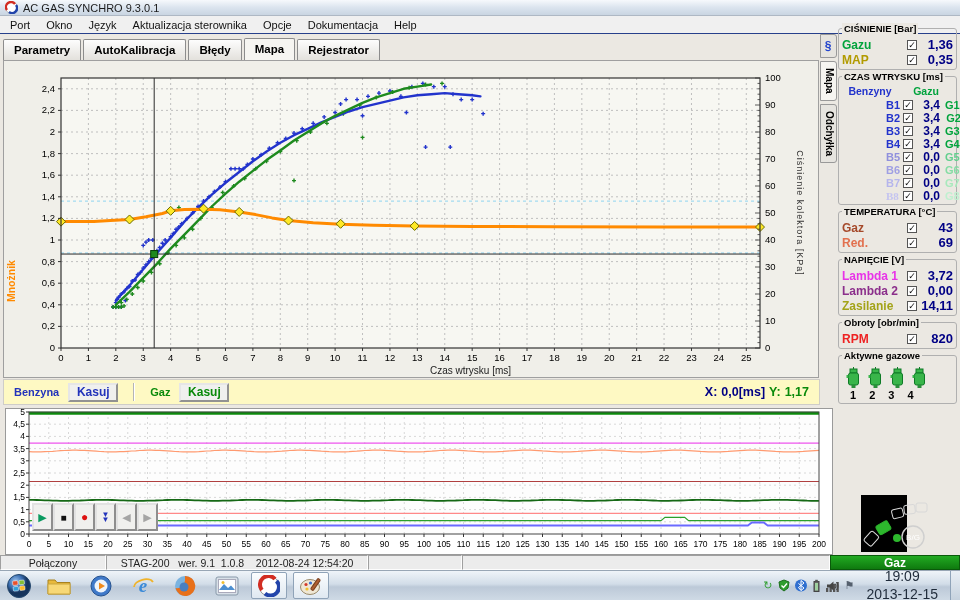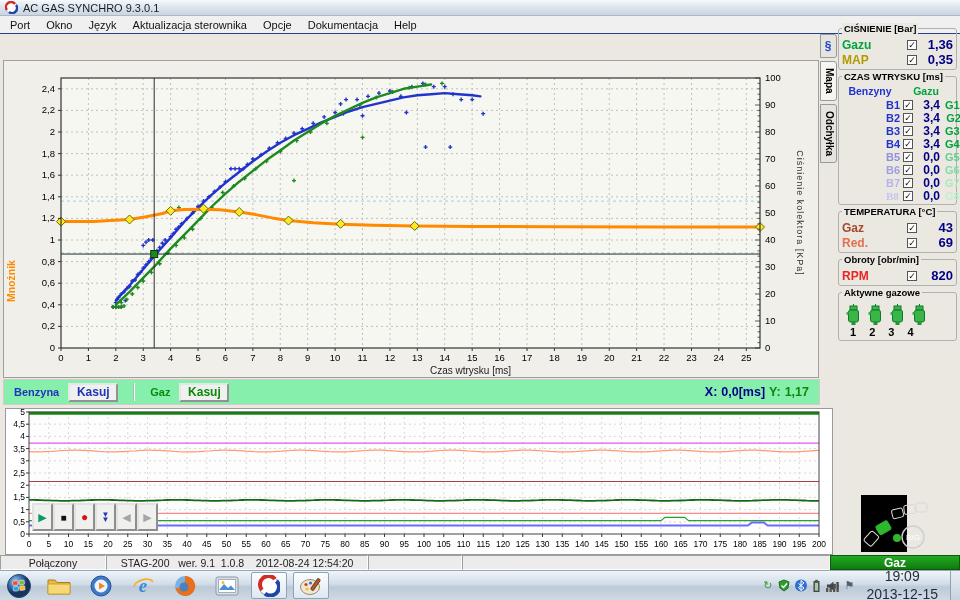--- a/index.html
+++ b/index.html
@@ -53,21 +53,21 @@
   .inj-head span{font:bold 10.5px "Liberation Sans",sans-serif;text-align:center;}
   .inj-row{display:grid;grid-template-columns:17px 12px 25px 5px 17px 12px 25px;
     align-items:center;height:13px;padding-left:44px;}
   .inj-row .ilbl{font:bold 11px "Liberation Sans",sans-serif;}
   .inj-row .ival{font:bold 12px "Liberation Sans",sans-serif;color:#000085;text-align:right;}
   .inj-icons{display:flex;gap:7px;padding:3px 4px 0;}
   .inj-nums{display:flex;gap:13px;padding:0 8px;}
   .inj-nums span{font:bold 11px "Liberation Sans",sans-serif;color:#000;}
 
   
-  .kasuj-row{position:absolute;left:3px;top:379px;width:817px;height:26px;background:#86efac;
+  .kasuj-row{position:absolute;left:3px;top:379px;width:817px;height:26px;background:#fef9c3;
     border:1px solid #cfcdc8;display:flex;align-items:center;padding:0 10px;gap:9px;}
   .kr-lbl{font:bold 11px "Liberation Sans",sans-serif;}
   .btn-kasuj{width:50px;height:19px;font:bold 12px "Liberation Sans",sans-serif;
     background:#f0f0ee;border:2px outset #e6e6e6;padding:0;}
   .vsep{width:2px;height:18px;border-left:1px solid #b5b5b5;border-right:1px solid #fff;margin:0 6px;}
   .readout{margin-left:auto;font:bold 12.5px "Liberation Sans",sans-serif;display:flex;gap:4px;}
 
   
   .scope-panel{position:absolute;left:5px;top:408px;width:828px;height:147px;background:#fff;
     border:1px solid #9a9a9a;}
@@ -128,20 +128,27 @@
   <div class="menubar">
     <span class="menu-item">Port</span>
     <span class="menu-item">Okno</span>
     <span class="menu-item">Język</span>
     <span class="menu-item">Aktualizacja sterownika</span>
     <span class="menu-item">Opcje</span>
     <span class="menu-item">Dokumentacja</span>
     <span class="menu-item">Help</span>
   </div>
 
+  <div class="tabstrip">
+    <div class="tab">Parametry</div>
+    <div class="tab">AutoKalibracja</div>
+    <div class="tab">Błędy</div>
+    <div class="tab active">Mapa</div>
+    <div class="tab">Rejestrator</div>
+  </div>
 
   <div class="chart-panel">
     <svg id="main-chart-svg" width="814" height="316">
         <rect x="57" y="17" width="699" height="270" fill="#f7f7f2"></rect>
         <line x1="84.41176470588235" y1="17" x2="84.41176470588235" y2="287" stroke="#bfbfbf" stroke-width="1" stroke-dasharray="2,3"></line>
         <line x1="111.8235294117647" y1="17" x2="111.8235294117647" y2="287" stroke="#bfbfbf" stroke-width="1" stroke-dasharray="2,3"></line>
         <line x1="139.23529411764707" y1="17" x2="139.23529411764707" y2="287" stroke="#bfbfbf" stroke-width="1" stroke-dasharray="2,3"></line>
         <line x1="166.6470588235294" y1="17" x2="166.6470588235294" y2="287" stroke="#bfbfbf" stroke-width="1" stroke-dasharray="2,3"></line>
         <line x1="194.05882352941177" y1="17" x2="194.05882352941177" y2="287" stroke="#bfbfbf" stroke-width="1" stroke-dasharray="2,3"></line>
         <line x1="221.47058823529412" y1="17" x2="221.47058823529412" y2="287" stroke="#bfbfbf" stroke-width="1" stroke-dasharray="2,3"></line>
@@ -571,20 +578,38 @@
         <span class="cb"></span>
         <span class="val">43</span>
       </div>
       <div class="prow">
         <span class="lbl" style="color: rgb(226, 112, 78);">Red.</span>
         <span class="cb"></span>
         <span class="val">69</span>
       </div>
     </div>
 
+    <div class="group">
+      <span class="group-title">NAPIĘCIE [V]</span>
+      <div class="prow">
+        <span class="lbl" style="color: rgb(232, 51, 232);">Lambda 1</span>
+        <span class="cb"></span>
+        <span class="val">3,72</span>
+      </div>
+      <div class="prow">
+        <span class="lbl" style="color: rgb(139, 47, 139);">Lambda 2</span>
+        <span class="cb"></span>
+        <span class="val">0,00</span>
+      </div>
+      <div class="prow">
+        <span class="lbl" style="color: rgb(163, 163, 24);">Zasilanie</span>
+        <span class="cb"></span>
+        <span class="val">14,11</span>
+      </div>
+    </div>
 
     <div class="group">
       <span class="group-title">Obroty [obr/min]</span>
       <div class="prow">
         <span class="lbl" style="color: rgb(238, 34, 34);">RPM</span>
         <span class="cb"></span>
         <span class="val">820</span>
       </div>
     </div>
 

